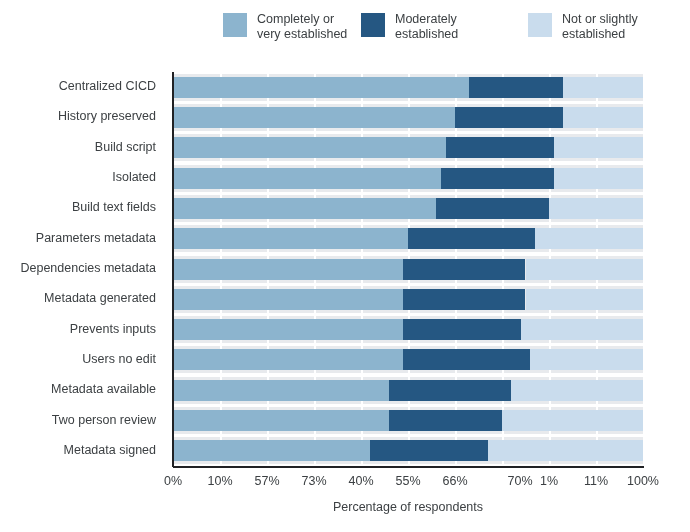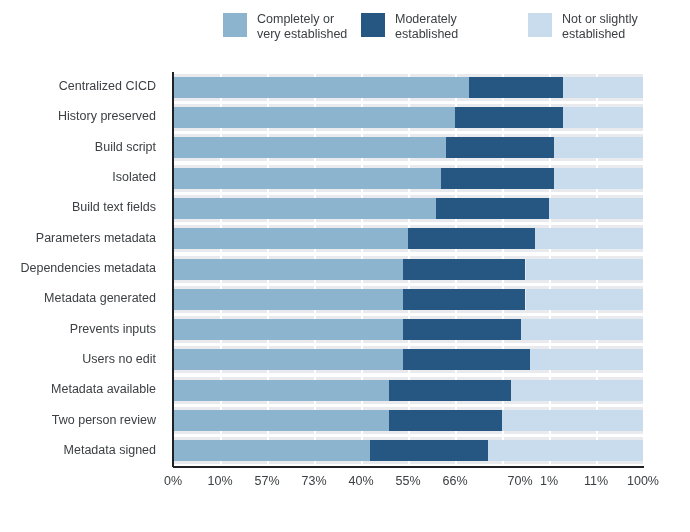--- a/index.html
+++ b/index.html
@@ -190,14 +190,15 @@
       <div class="xlabel" style="left: 267px;">57%</div>
       <div class="xlabel" style="left: 314px;">73%</div>
       <div class="xlabel" style="left: 361px; text-align: center;">40%</div>
       <div class="xlabel" style="left: 408px;">55%</div>
       <div class="xlabel" style="left: 455px;">66%</div>
       <div class="xlabel" style="left: 520px;">70%</div>
       <div class="xlabel" style="left: 549px;">1%</div>
       <div class="xlabel" style="left: 596px;">11%</div>
       <div class="xlabel" style="left: 643px; text-align: right;">100%</div>
     </div>
+  <div id="xaxis-title">Percentage of respondents</div>
 
 </div>
 
 </body></html>

